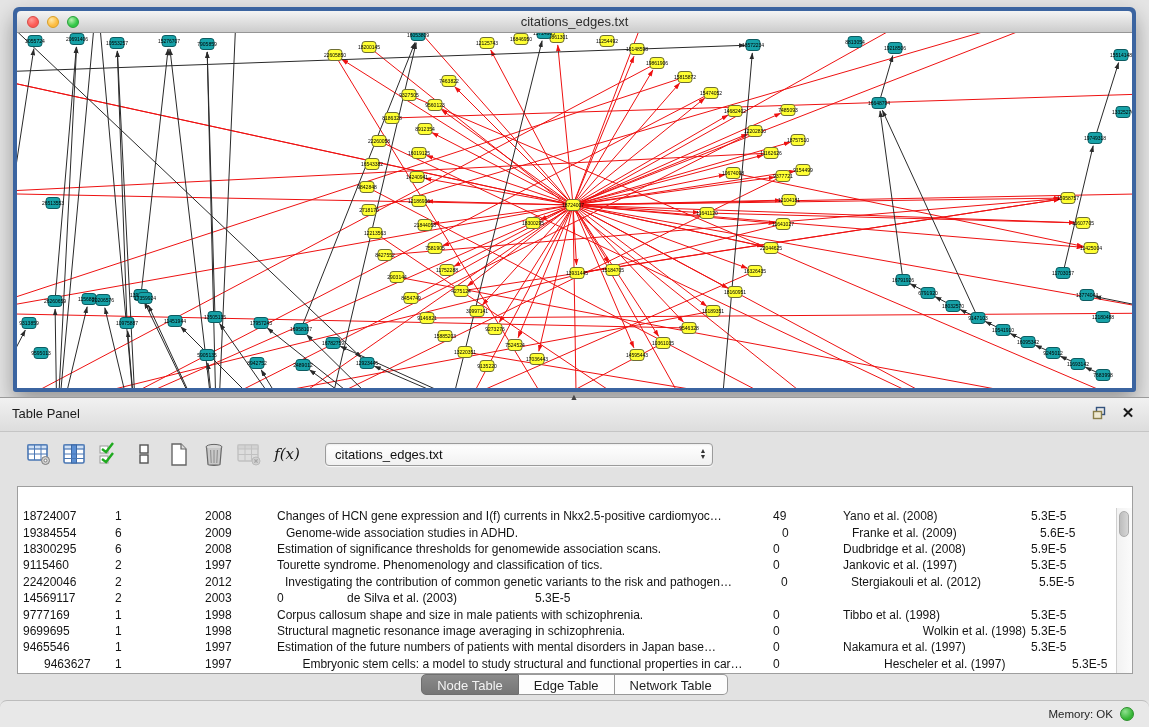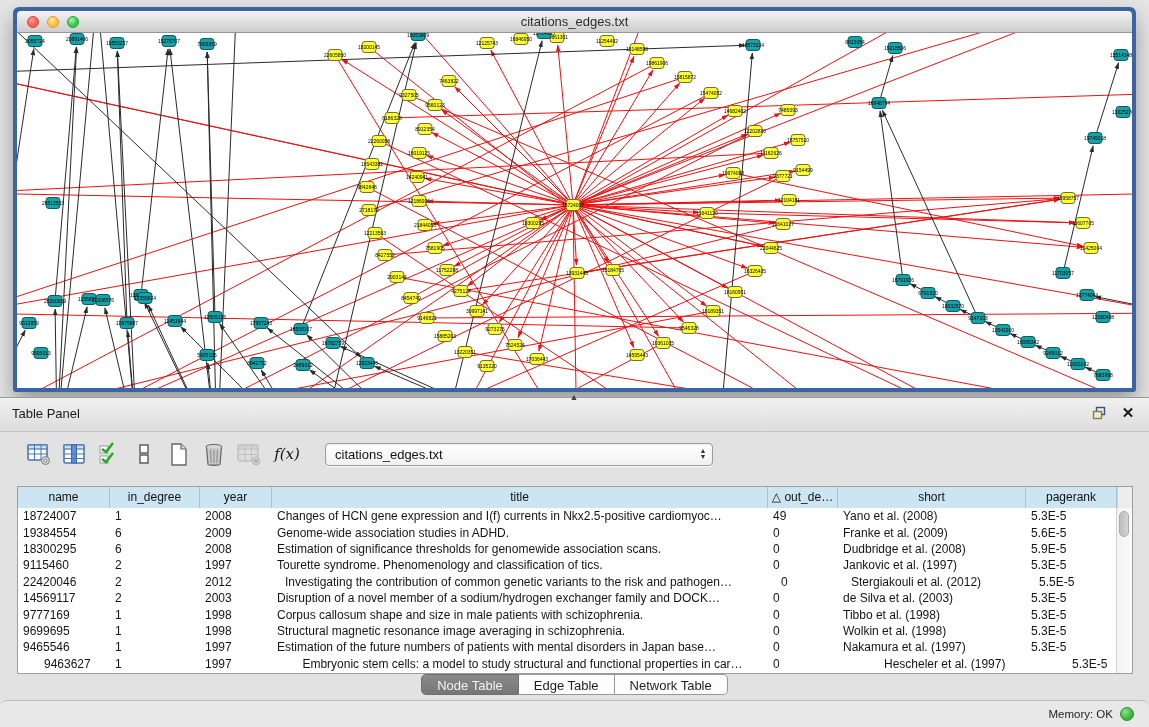--- a/index.html
+++ b/index.html
@@ -788,45 +788,35 @@
     <div class="combo">
       <span class="combo-value">citations_edges.txt</span>
       <span class="combo-stepper">
           <span>▲</span>
           <span>▼</span>
         </span>
     </div>
   </div>
 
   <div class="table-wrap">
-    <div class="thead" id="thead">
-        <div class="th" style="width: 92px;">name</div>
-        <div class="th" style="width: 90px;">in_degree</div>
-        <div class="th" style="width: 72px;">year</div>
-        <div class="th" style="width: 496px;">title</div>
-        <div class="th" style="width: 70px;">△ out_de…</div>
-        <div class="th" style="width: 188px;">short</div>
-        <div class="th" style="width: 91px;">pagerank</div>
-        <div class="th-filler"></div>
-      </div>
     <div class="tbody" id="tbody">
         <div class="tr">
           <div class="td" style="width: 92px;">18724007</div>
           <div class="td" style="width: 90px;">1</div>
           <div class="td" style="width: 72px;">2008</div>
           <div class="td" style="width: 496px;">Changes of HCN gene expression and I(f) currents in Nkx2.5-positive cardiomyoc…</div>
           <div class="td" style="width: 70px;">49</div>
           <div class="td" style="width: 188px;">Yano et al. (2008)</div>
           <div class="td" style="width: 91px;">5.3E-5</div>
         </div>
         <div class="tr">
           <div class="td" style="width: 92px;">19384554</div>
           <div class="td" style="width: 90px;">6</div>
           <div class="td" style="width: 72px;">2009</div>
-          <div class="td" style="width: 496px;">Genome-wide association studies in ADHD.</div>
+          <div class="td" style="width: 496px; margin-left: 9px;">Genome-wide association studies in ADHD.</div>
           <div class="td" style="width: 70px;">0</div>
           <div class="td" style="width: 188px;">Franke et al. (2009)</div>
           <div class="td" style="width: 91px;">5.6E-5</div>
         </div>
         <div class="tr">
           <div class="td" style="width: 92px;">18300295</div>
           <div class="td" style="width: 90px;">6</div>
           <div class="td" style="width: 72px;">2008</div>
           <div class="td" style="width: 496px;">Estimation of significance thresholds for genomewide association scans.</div>
           <div class="td" style="width: 70px;">0</div>
@@ -848,41 +838,40 @@
           <div class="td" style="width: 72px;">2012</div>
           <div class="td" style="width: 496px; margin-left: 8px;">Investigating the contribution of common genetic variants to the risk and pathogen…</div>
           <div class="td" style="width: 70px;">0</div>
           <div class="td" style="width: 188px;">Stergiakouli et al. (2012)</div>
           <div class="td" style="width: 91px;">5.5E-5</div>
         </div>
         <div class="tr">
           <div class="td" style="width: 92px;">14569117</div>
           <div class="td" style="width: 90px;">2</div>
           <div class="td" style="width: 72px;">2003</div>
-          <div class="td" style="width: 496px;">Disruption of a novel member of a sodium/hydrogen exchanger family and DOCK…</div>
           <div class="td" style="width: 70px;">0</div>
           <div class="td" style="width: 188px;">de Silva et al. (2003)</div>
           <div class="td" style="width: 91px;">5.3E-5</div>
         </div>
         <div class="tr">
           <div class="td" style="width: 92px;">9777169</div>
           <div class="td" style="width: 90px;">1</div>
           <div class="td" style="width: 72px;">1998</div>
           <div class="td" style="width: 496px;">Corpus callosum shape and size in male patients with schizophrenia.</div>
           <div class="td" style="width: 70px;">0</div>
           <div class="td" style="width: 188px;">Tibbo et al. (1998)</div>
           <div class="td" style="width: 91px;">5.3E-5</div>
         </div>
         <div class="tr">
           <div class="td" style="width: 92px;">9699695</div>
           <div class="td" style="width: 90px;">1</div>
           <div class="td" style="width: 72px;">1998</div>
           <div class="td" style="width: 496px;">Structural magnetic resonance image averaging in schizophrenia.</div>
           <div class="td" style="width: 70px;">0</div>
-          <div class="td" style="width: 188px;">Wolkin et al. (1998)</div>
+          <div class="td" style="width: 188px; text-align: right;">Wolkin et al. (1998)</div>
           <div class="td" style="width: 91px;">5.3E-5</div>
         </div>
         <div class="tr">
           <div class="td" style="width: 92px;">9465546</div>
           <div class="td" style="width: 90px;">1</div>
           <div class="td" style="width: 72px;">1997</div>
           <div class="td" style="width: 496px;">Estimation of the future numbers of patients with mental disorders in Japan base…</div>
           <div class="td" style="width: 70px;">0</div>
           <div class="td" style="width: 188px;">Nakamura et al. (1997)</div>
           <div class="td" style="width: 91px;">5.3E-5</div>

